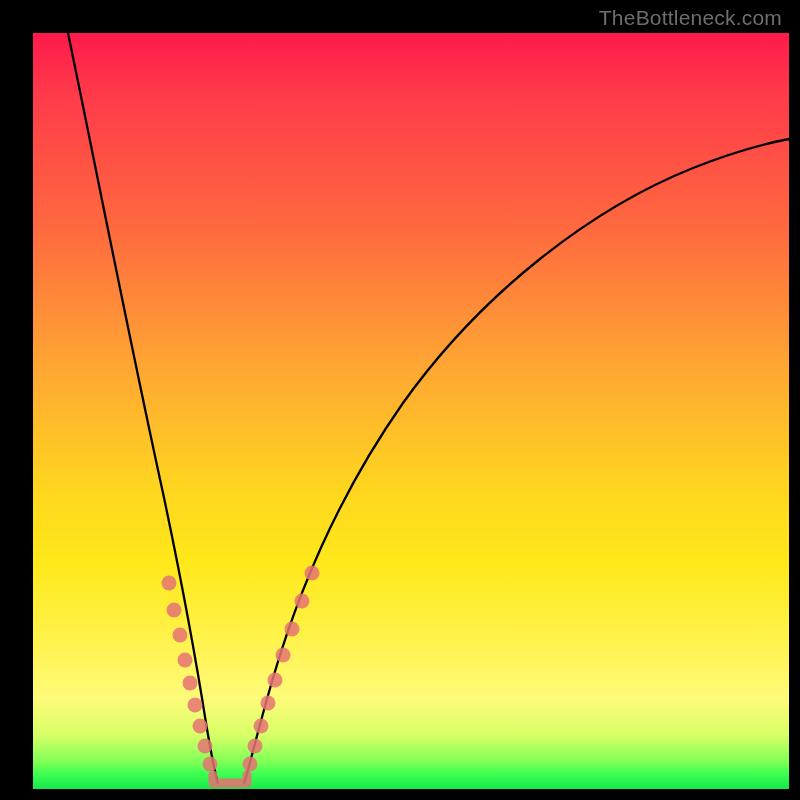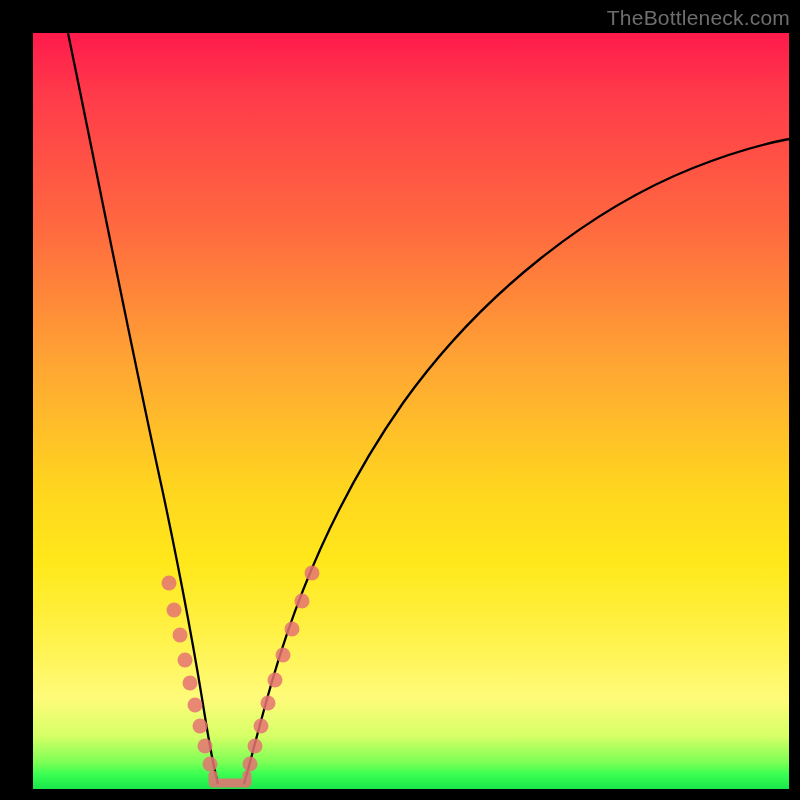--- a/index.html
+++ b/index.html
@@ -38,21 +38,21 @@
       #fffb7a 88%,
       #d6ff66 93%,
       #7cff55 96.5%,
       #3cff52 98%,
       #17e84a 100%
     );
   }
   .watermark {
     position: absolute;
     top: 6px;
-    right: 10px;
+    right: 18px;
     color: #6e6e6e;
     font-size: 21px;
     font-weight: 500;
     letter-spacing: 0.2px;
     user-select: none;
   }
   svg.curves {
     position: absolute;
     left: 0;
     top: 0;

